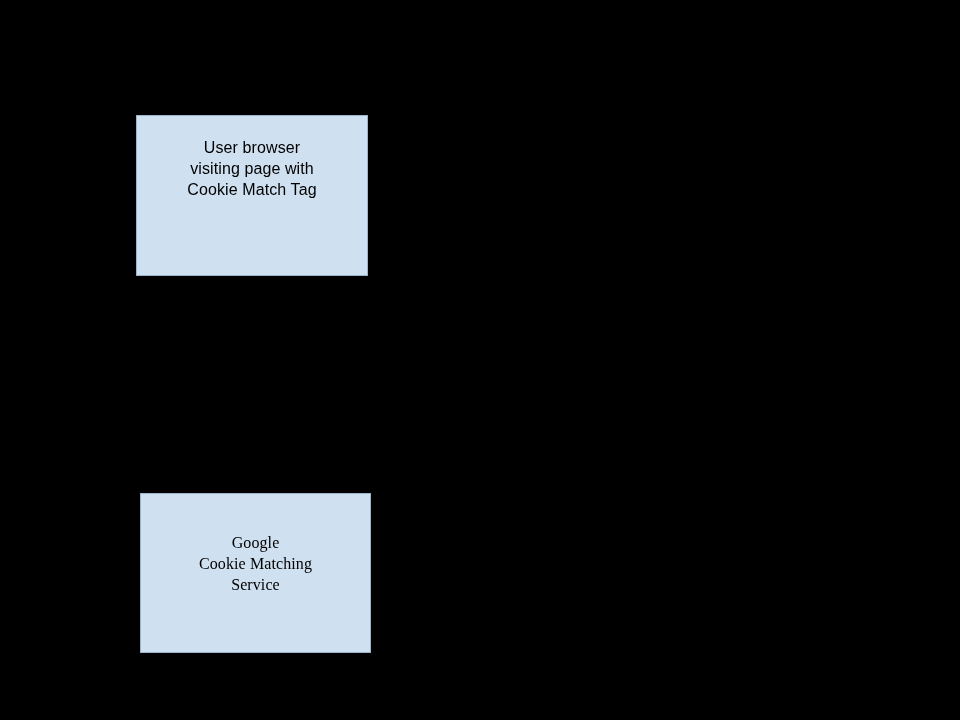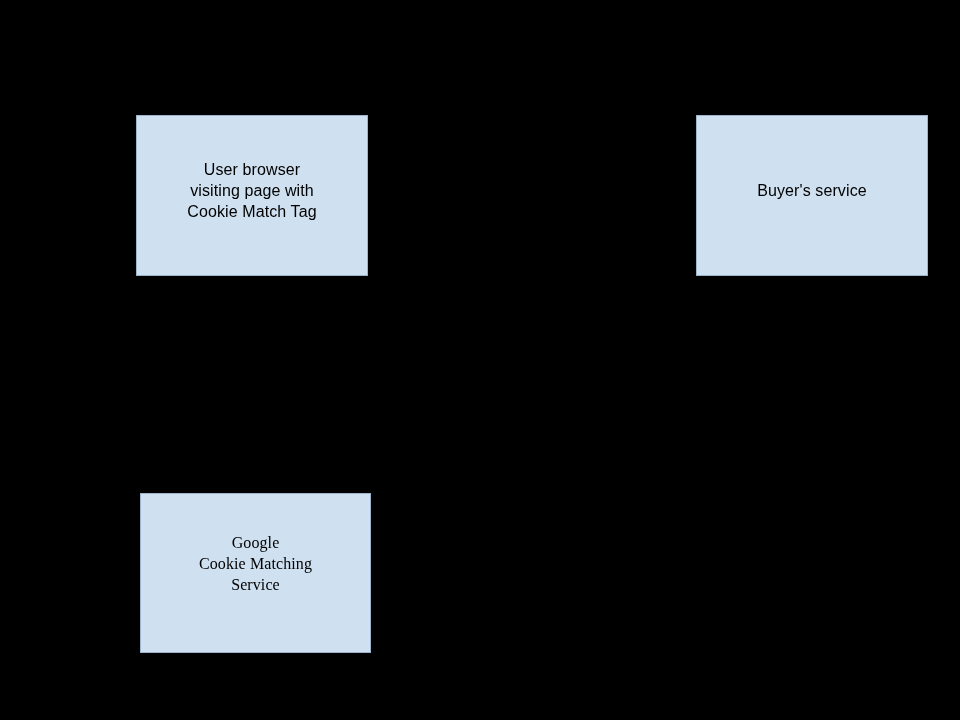--- a/index.html
+++ b/index.html
@@ -35,21 +35,21 @@
   }
 
   
   #node-user-browser {
     left: 136px;
     top: 115px;
     width: 232px;
     height: 161px;
     align-items: flex-start;
   }
-  #node-user-browser .node-label { padding-top: 43px; }
+  #node-user-browser .node-label { padding-top: 21px; }
 
   
   #node-buyers-service {
     left: 696px;
     top: 115px;
     width: 232px;
     height: 161px;
     align-items: flex-start;
   }
   #node-buyers-service .node-label { padding-top: 64px; }
@@ -68,23 +68,20 @@
 <body>
 
 <div id="canvas">
 
   <div class="node" id="node-user-browser">
     <span class="node-label">User browser
 visiting page with
 Cookie Match Tag</span>
   </div>
 
-  <div class="node" id="node-buyers-service">
-    <span class="node-label">Buyer's service</span>
-  </div>
 
   <div class="node" id="node-google-cms">
     <span class="node-label">Google
 Cookie Matching
 Service</span>
   </div>
 
 </div>
 
 </body></html>

